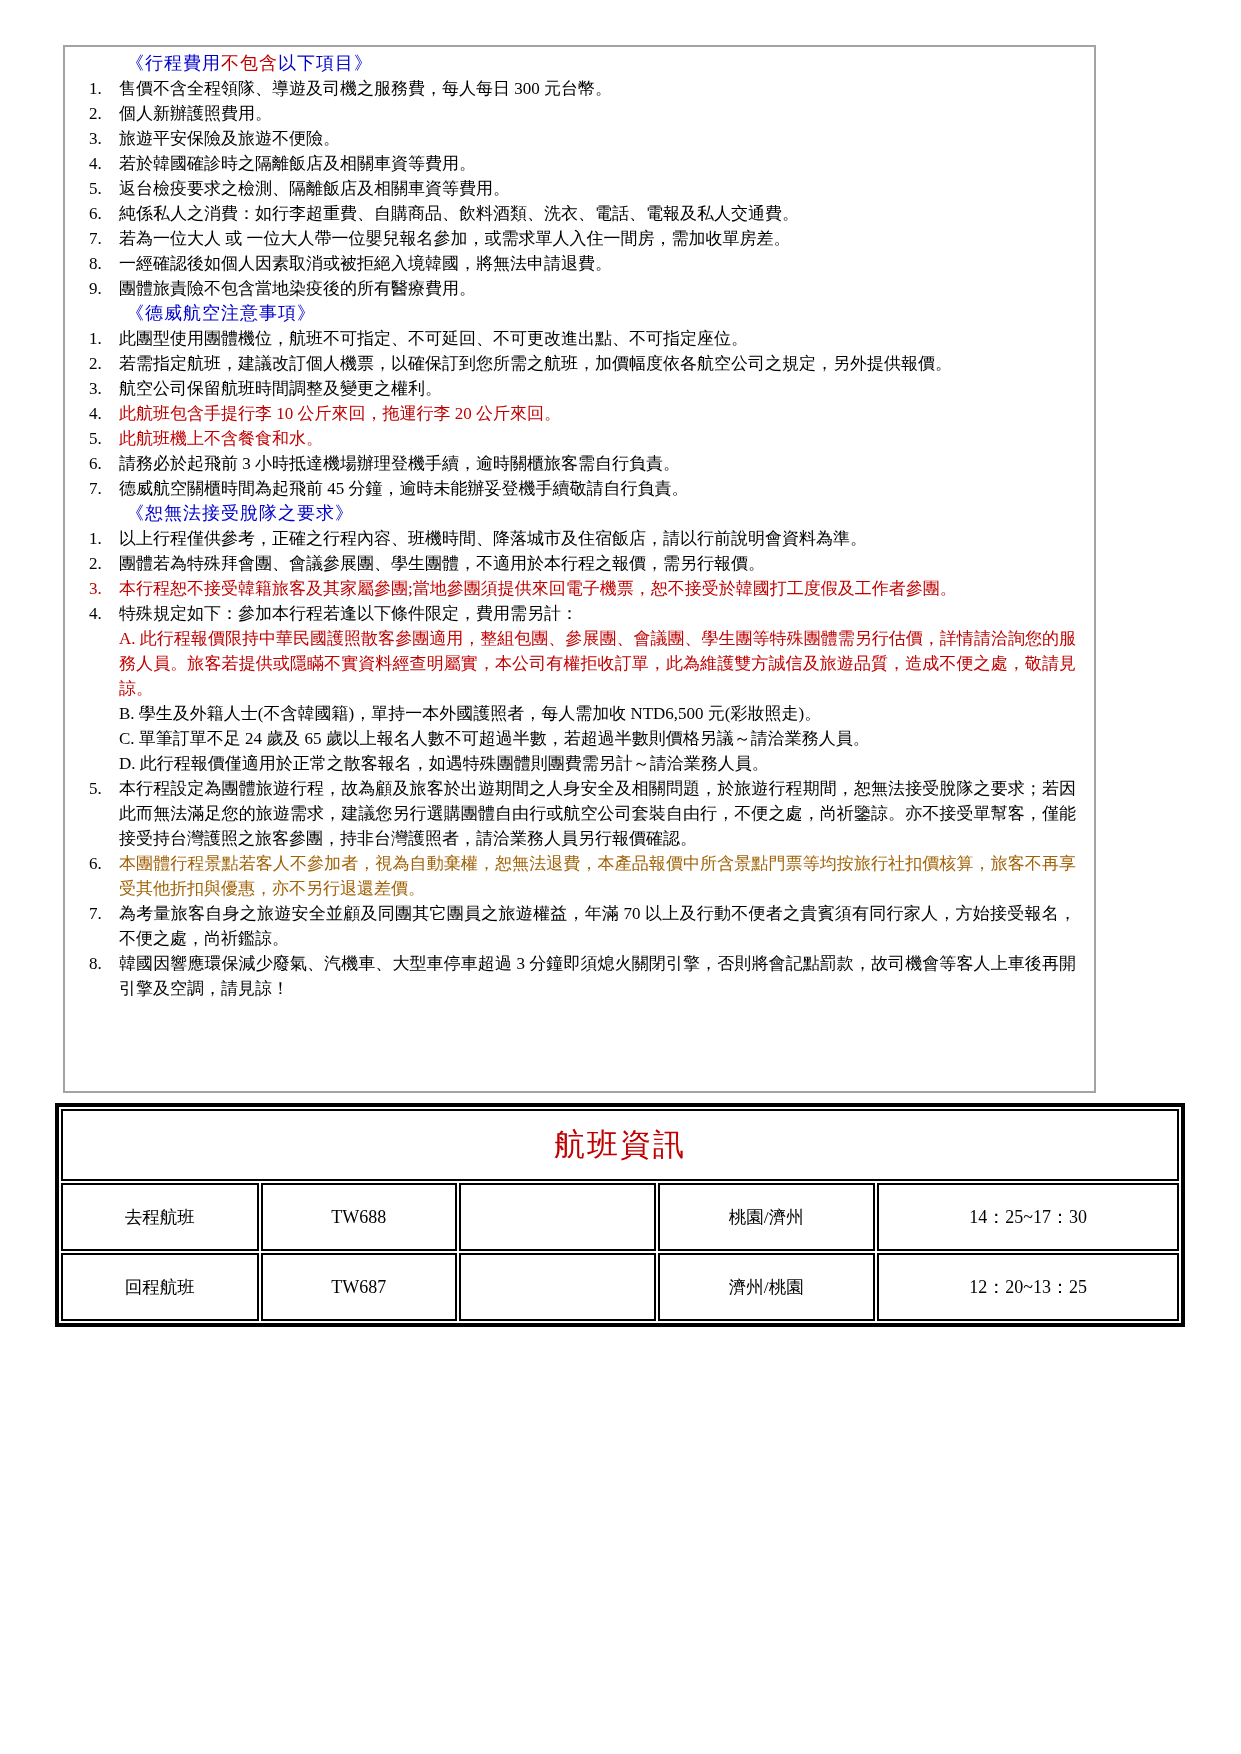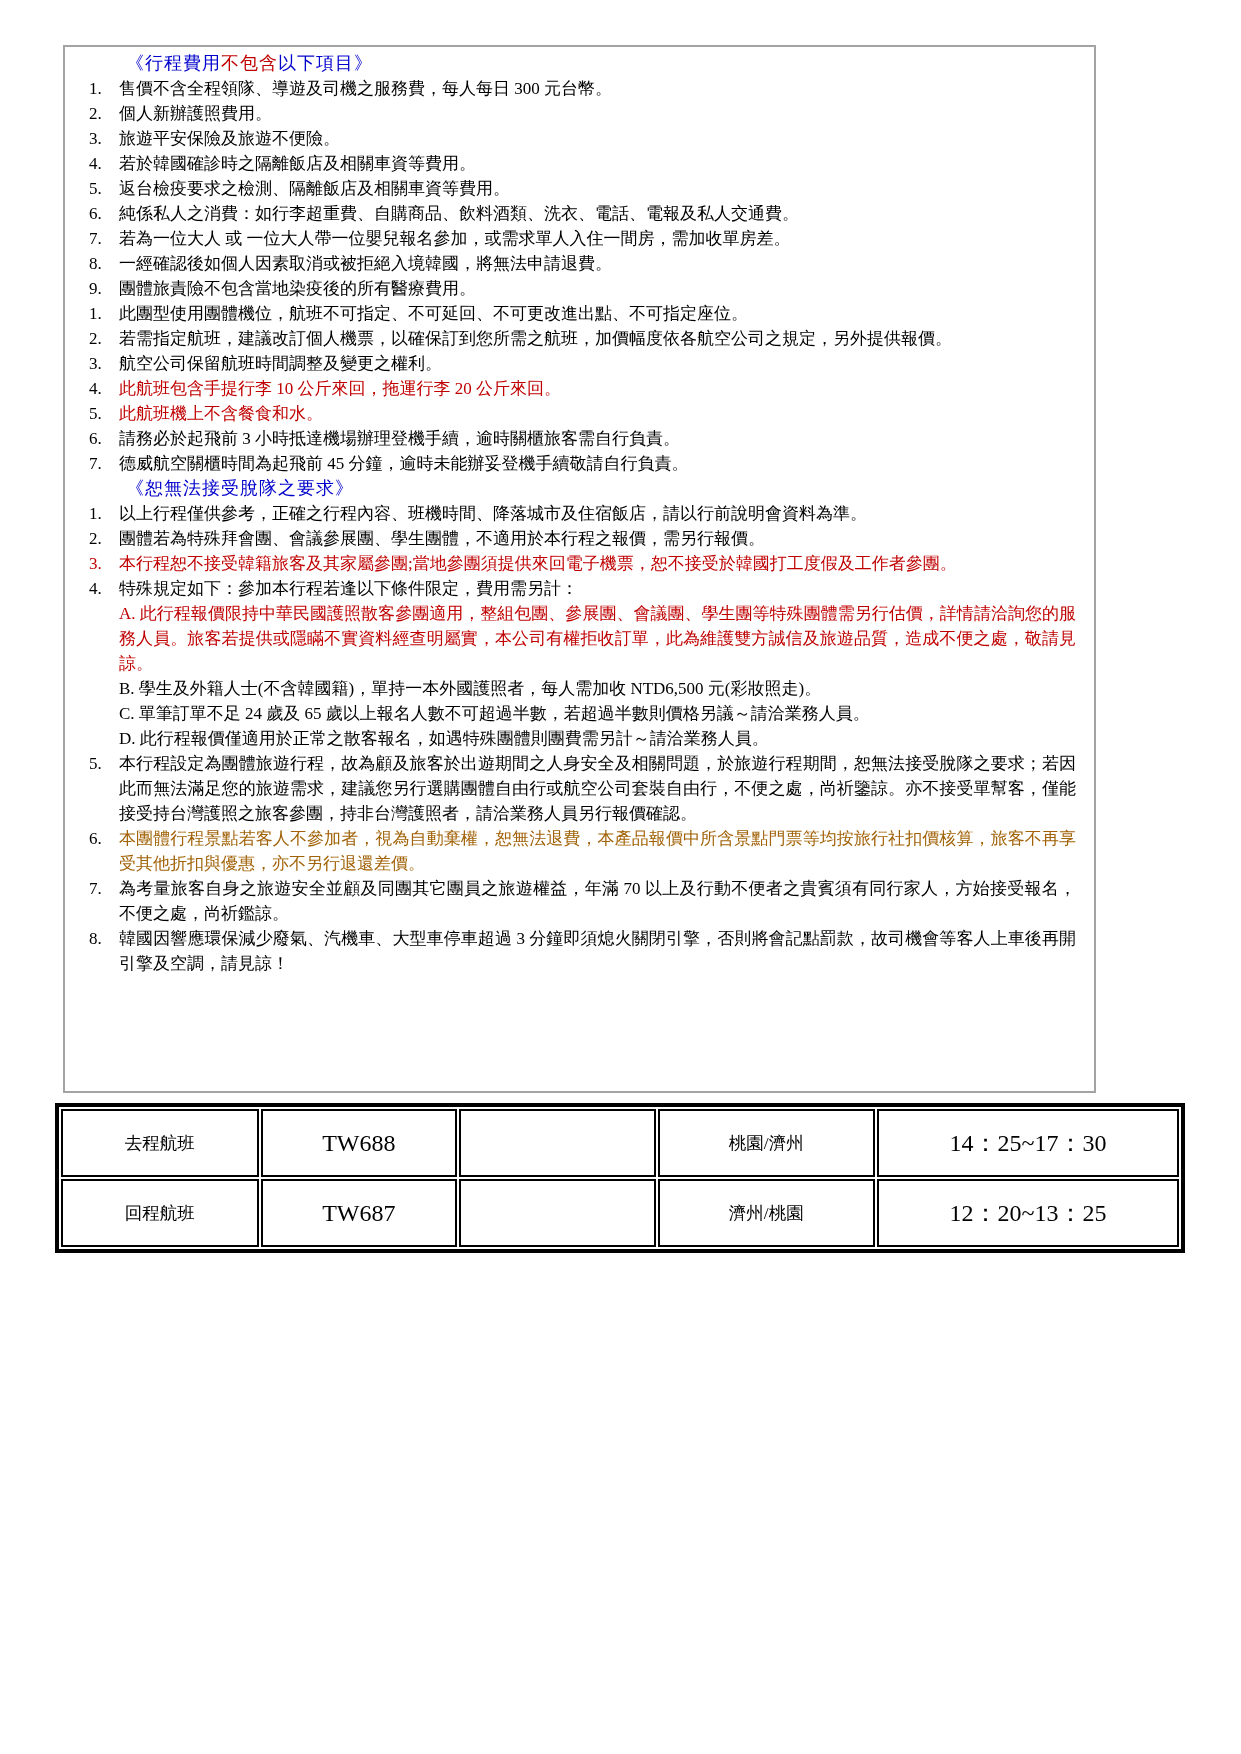--- a/index.html
+++ b/index.html
@@ -67,21 +67,21 @@
     overflow: hidden;
   }
   .flight-table td.title-cell {
     height: 66px;
     font-size: 31px;
     letter-spacing: 2px;
   }
   .flight-table tr.hdr td { height: 62px; }
   .flight-table tr.data td { height: 62px; }
   .flight-table td.flight-no,
-  .flight-table td.flight-time { font-size: 24px; }
+  .flight-table td.flight-time { font-size: 18px; }
 </style>
 </head>
 <body>
 
 <div class="terms-panel">
   <div>
       <div class="heading"><span style="color: rgb(0, 0, 204);">《行程費用</span><span style="color: rgb(192, 0, 0);">不包含</span><span style="color: rgb(0, 0, 204);">以下項目》</span></div>
       <div class="item">
         <span class="num" style="color: rgb(0, 0, 0);">1.</span>
         <span class="text" style="color: rgb(0, 0, 0);">售價不含全程領隊、導遊及司機之服務費，每人每日 300 元台幣。</span>
@@ -111,20 +111,21 @@
         <span class="text" style="color: rgb(0, 0, 0);">若為一位大人 或 一位大人帶一位嬰兒報名參加，或需求單人入住一間房，需加收單房差。</span>
       </div>
       <div class="item">
         <span class="num" style="color: rgb(0, 0, 0);">8.</span>
         <span class="text" style="color: rgb(0, 0, 0);">一經確認後如個人因素取消或被拒絕入境韓國，將無法申請退費。</span>
       </div>
       <div class="item">
         <span class="num" style="color: rgb(0, 0, 0);">9.</span>
         <span class="text" style="color: rgb(0, 0, 0);">團體旅責險不包含當地染疫後的所有醫療費用。</span>
       </div>
+      <div class="heading"><span style="color: rgb(0, 0, 204);">《德威航空注意事項》</span></div>
       <div class="item">
         <span class="num" style="color: rgb(0, 0, 0);">1.</span>
         <span class="text" style="color: rgb(0, 0, 0);">此團型使用團體機位，航班不可指定、不可延回、不可更改進出點、不可指定座位。</span>
       </div>
       <div class="item">
         <span class="num" style="color: rgb(0, 0, 0);">2.</span>
         <span class="text" style="color: rgb(0, 0, 0);">若需指定航班，建議改訂個人機票，以確保訂到您所需之航班，加價幅度依各航空公司之規定，另外提供報價。</span>
       </div>
       <div class="item">
         <span class="num" style="color: rgb(0, 0, 0);">3.</span>
@@ -200,20 +201,23 @@
 
 <table class="flight-table">
   <colgroup>
     <col style="width:17.8%">
     <col style="width:17.7%">
     <col style="width:17.7%">
     <col style="width:19.6%">
     <col style="width:27.2%">
   </colgroup>
   <tbody>
+    <tr class="ttl">
+      <td colspan="5" class="title-cell" style="color: rgb(192, 0, 0);">航班資訊</td>
+    </tr>
     <tr class="data">
       <td>去程航班</td>
       <td class="flight-no">TW688</td>
       <td></td>
       <td>桃園/濟州</td>
       <td class="flight-time">14：25~17：30</td>
     </tr>
     <tr class="data">
       <td>回程航班</td>
       <td class="flight-no">TW687</td>

